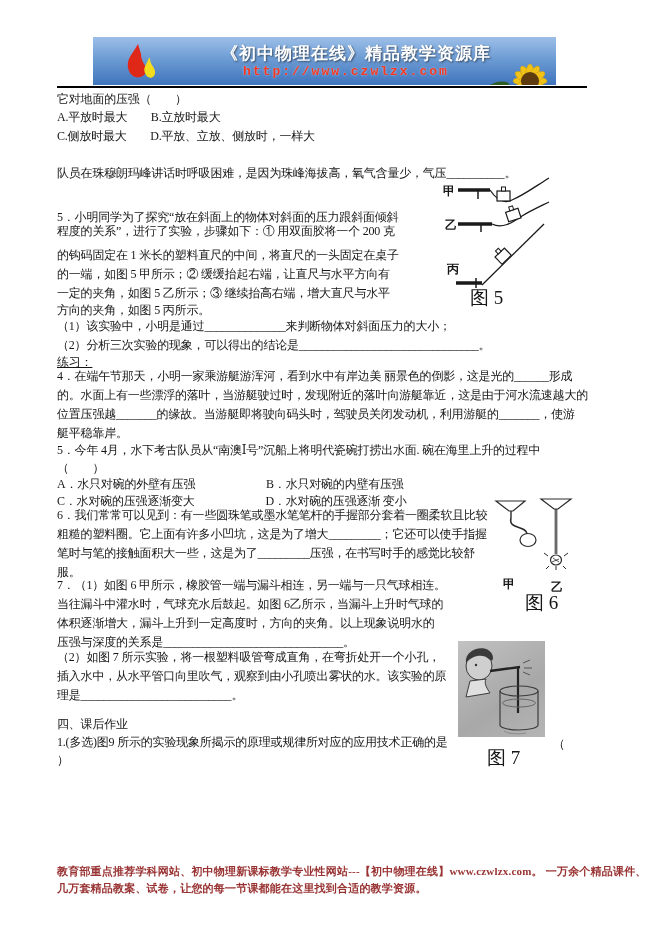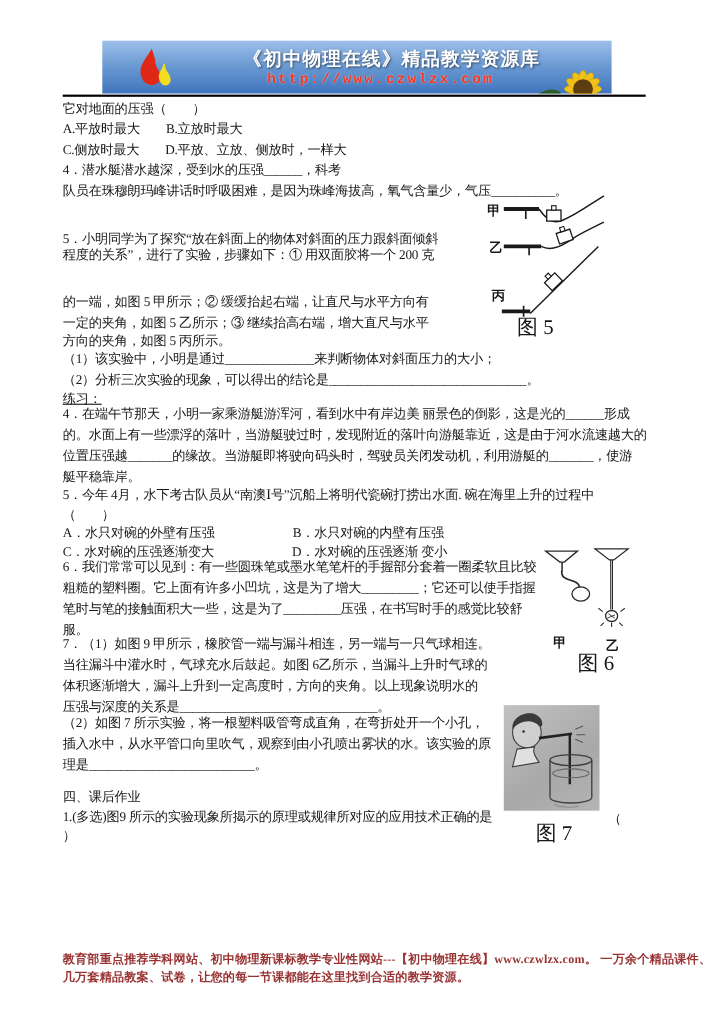--- a/index.html
+++ b/index.html
@@ -66,43 +66,43 @@
         <ellipse cx="12" cy="45" rx="12" ry="6" fill="#2f5c22" transform="rotate(-15 12 45)"></ellipse>
         <ellipse cx="24" cy="49" rx="10" ry="5" fill="#3d7a2c" transform="rotate(10 24 49)"></ellipse>
       </svg>
     </span>
   </div>
   <div class="header-rule"></div>
 
   <div class="line" style="top:92px">它对地面的压强（　　）</div>
   <div class="line" style="top:110px">A.平放时最大　　B.立放时最大</div>
   <div class="line" style="top:129px">C.侧放时最大　　D.平放、立放、侧放时，一样大</div>
-  <div class="line" style="top:147px">4．潜水艇潜水越深，受到水的压强______，科考</div>
   <div class="line" style="top:166px">队员在珠穆朗玛峰讲话时呼吸困难，是因为珠峰海拔高，氧气含量少，气压__________。</div>
   <div class="line" style="top:210px">5．小明同学为了探究“放在斜面上的物体对斜面的压力跟斜面倾斜</div>
   <div class="line" style="top:224px">程度的关系”，进行了实验，步骤如下：① 用双面胶将一个 200 克</div>
+  <div class="line" style="top:248px">的钩码固定在 1 米长的塑料直尺的中间，将直尺的一头固定在桌子</div>
   <div class="line" style="top:267px">的一端，如图 5 甲所示；② 缓缓抬起右端，让直尺与水平方向有</div>
   <div class="line" style="top:286px">一定的夹角，如图 5 乙所示；③ 继续抬高右端，增大直尺与水平</div>
   <div class="line" style="top:303px">方向的夹角，如图 5 丙所示。</div>
   <div class="line" style="top:319px">（1）该实验中，小明是通过______________来判断物体对斜面压力的大小；</div>
   <div class="line" style="top:338px">（2）分析三次实验的现象，可以得出的结论是_______________________________。</div>
   <div class="line u" style="top:355px">练习：</div>
   <div class="line" style="top:369px">4．在端午节那天，小明一家乘游艇游浑河，看到水中有岸边美 丽景色的倒影，这是光的______形成</div>
   <div class="line" style="top:388px">的。水面上有一些漂浮的落叶，当游艇驶过时，发现附近的落叶向游艇靠近，这是由于河水流速越大的</div>
   <div class="line" style="top:407px">位置压强越_______的缘故。当游艇即将驶向码头时，驾驶员关闭发动机，利用游艇的_______，使游</div>
   <div class="line" style="top:426px">艇平稳靠岸。</div>
   <div class="line" style="top:443px">5．今年 4月，水下考古队员从“南澳Ⅰ号”沉船上将明代瓷碗打捞出水面. 碗在海里上升的过程中</div>
   <div class="line" style="top:461px">（　　）</div>
   <div class="line" style="top:477px">A．水只对碗的外壁有压强　　　　　　B．水只对碗的内壁有压强</div>
   <div class="line" style="top:494px">C．水对碗的压强逐渐变大　　　　　　D．水对碗的压强逐渐 变小</div>
   <div class="line" style="top:508px">6．我们常常可以见到：有一些圆珠笔或墨水笔笔杆的手握部分套着一圈柔软且比较</div>
   <div class="line" style="top:527px">粗糙的塑料圈。它上面有许多小凹坑，这是为了增大_________；它还可以使手指握</div>
   <div class="line" style="top:546px">笔时与笔的接触面积大一些，这是为了_________压强，在书写时手的感觉比较舒</div>
   <div class="line" style="top:565px">服。</div>
-  <div class="line" style="top:578px">7．（1）如图 9 甲所示，橡胶管一端与漏斗相连，另一端与一只气球相连。</div>
+  <div class="line" style="top:578px">7．（1）如图 6 甲所示，橡胶管一端与漏斗相连，另一端与一只气球相连。</div>
   <div class="line" style="top:597px">当往漏斗中灌水时，气球充水后鼓起。如图 6乙所示，当漏斗上升时气球的</div>
   <div class="line" style="top:616px">体积逐渐增大，漏斗上升到一定高度时，方向的夹角。以上现象说明水的</div>
   <div class="line" style="top:635px">压强与深度的关系是_______________________________。</div>
   <div class="line" style="top:650px">（2）如图 7 所示实验，将一根塑料吸管弯成直角，在弯折处开一个小孔，</div>
   <div class="line" style="top:669px">插入水中，从水平管口向里吹气，观察到由小孔喷出雾状的水。该实验的原</div>
   <div class="line" style="top:688px">理是__________________________。</div>
   <div class="line" style="top:717px">四、课后作业</div>
   <div class="line" style="top:735px">1.(多选)图9 所示的实验现象所揭示的原理或规律所对应的应用技术正确的是</div>
   <div class="line" style="top:753px">）</div>
   <div class="line" style="left:553px;top:737px">（</div>

